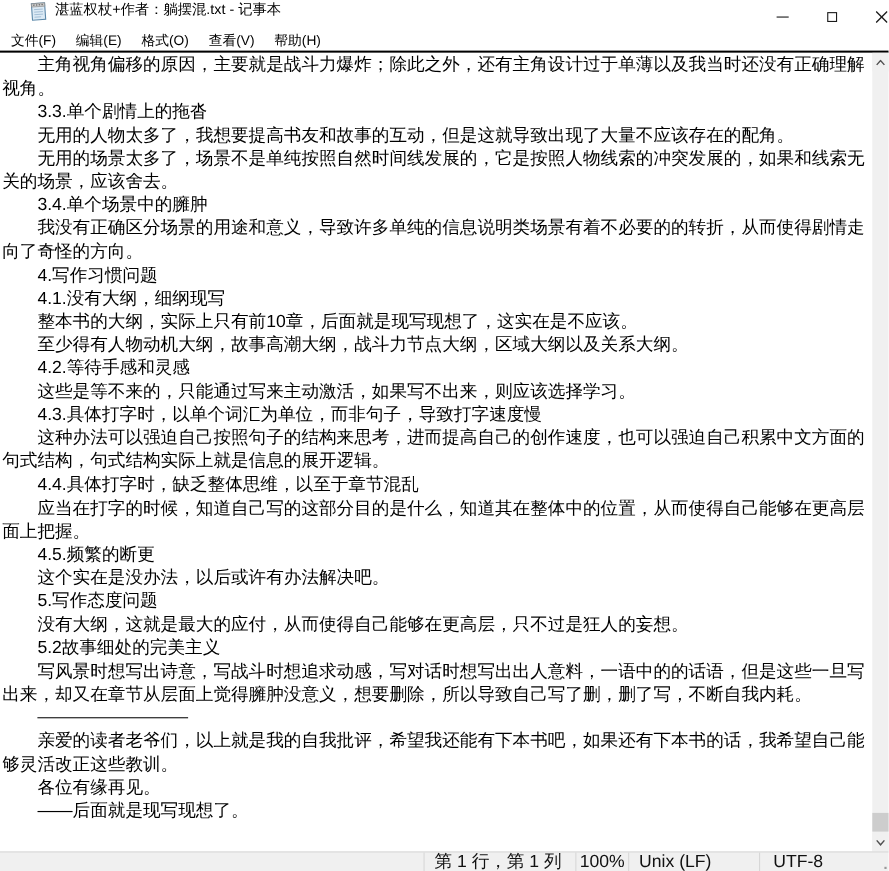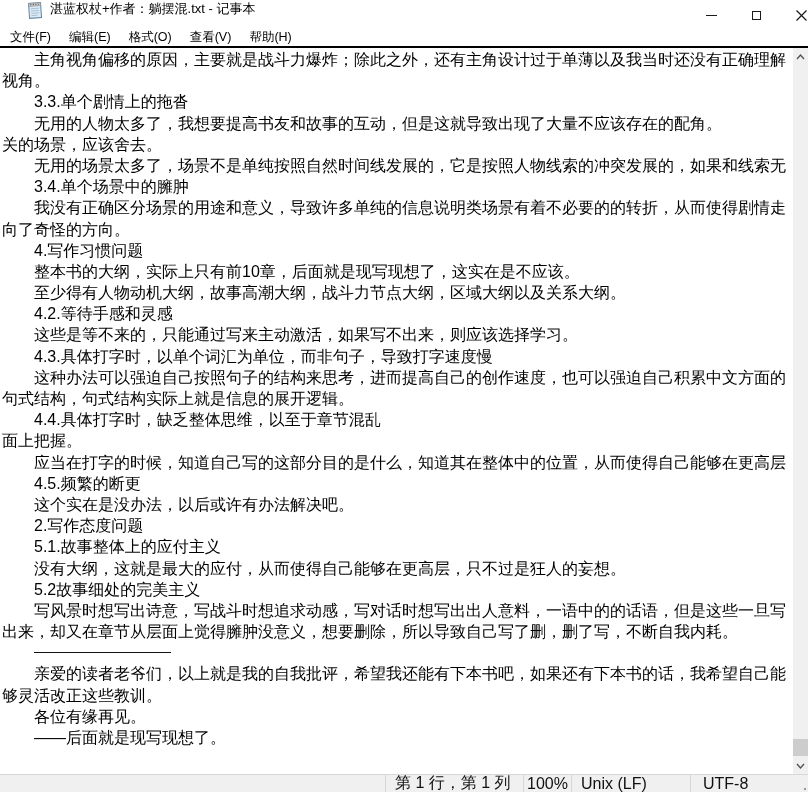--- a/index.html
+++ b/index.html
@@ -88,40 +88,40 @@
       <span class="menu-item">查看(V)</span>
       <span class="menu-item">帮助(H)</span>
     </div>
 
   <div class="editor">
     <div class="text-content">
         <div class="tline ind">主角视角偏移的原因，主要就是战斗力爆炸；除此之外，还有主角设计过于单薄以及我当时还没有正确理解</div>
         <div class="tline">视角。</div>
         <div class="tline ind">3.3.单个剧情上的拖沓</div>
         <div class="tline ind">无用的人物太多了，我想要提高书友和故事的互动，但是这就导致出现了大量不应该存在的配角。</div>
+        <div class="tline ind">无用的场景太多了，场景不是单纯按照自然时间线发展的，它是按照人物线索的冲突发展的，如果和线索无</div>
         <div class="tline">关的场景，应该舍去。</div>
-        <div class="tline ind">无用的场景太多了，场景不是单纯按照自然时间线发展的，它是按照人物线索的冲突发展的，如果和线索无</div>
         <div class="tline ind">3.4.单个场景中的臃肿</div>
         <div class="tline ind">我没有正确区分场景的用途和意义，导致许多单纯的信息说明类场景有着不必要的的转折，从而使得剧情走</div>
         <div class="tline">向了奇怪的方向。</div>
         <div class="tline ind">4.写作习惯问题</div>
+        <div class="tline ind">4.1.没有大纲，细纲现写</div>
         <div class="tline ind">整本书的大纲，实际上只有前10章，后面就是现写现想了，这实在是不应该。</div>
         <div class="tline ind">至少得有人物动机大纲，故事高潮大纲，战斗力节点大纲，区域大纲以及关系大纲。</div>
         <div class="tline ind">4.2.等待手感和灵感</div>
         <div class="tline ind">这些是等不来的，只能通过写来主动激活，如果写不出来，则应该选择学习。</div>
         <div class="tline ind">4.3.具体打字时，以单个词汇为单位，而非句子，导致打字速度慢</div>
         <div class="tline ind">这种办法可以强迫自己按照句子的结构来思考，进而提高自己的创作速度，也可以强迫自己积累中文方面的</div>
         <div class="tline">句式结构，句式结构实际上就是信息的展开逻辑。</div>
         <div class="tline ind">4.4.具体打字时，缺乏整体思维，以至于章节混乱</div>
+        <div class="tline ind">应当在打字的时候，知道自己写的这部分目的是什么，知道其在整体中的位置，从而使得自己能够在更高层</div>
         <div class="tline">面上把握。</div>
-        <div class="tline ind">应当在打字的时候，知道自己写的这部分目的是什么，知道其在整体中的位置，从而使得自己能够在更高层</div>
         <div class="tline ind">4.5.频繁的断更</div>
         <div class="tline ind">这个实在是没办法，以后或许有办法解决吧。</div>
-        <div class="tline ind">2.写作态度问题</div>
-        <div class="tline ind">5.1.故事整体上的应付主义</div>
+        <div class="tline ind">5.写作态度问题</div>
         <div class="tline ind">没有大纲，这就是最大的应付，从而使得自己能够在更高层，只不过是狂人的妄想。</div>
         <div class="tline ind">5.2故事细处的完美主义</div>
         <div class="tline ind">写风景时想写出诗意，写战斗时想追求动感，写对话时想写出出人意料，一语中的的话语，但是这些一旦写</div>
         <div class="tline">出来，却又在章节从层面上觉得臃肿没意义，想要删除，所以导致自己写了删，删了写，不断自我内耗。</div>
         <div class="tline"><span class="hr-line"></span></div>
         <div class="tline ind">亲爱的读者老爷们，以上就是我的自我批评，希望我还能有下本书吧，如果还有下本书的话，我希望自己能</div>
         <div class="tline">够灵活改正这些教训。</div>
         <div class="tline ind">各位有缘再见。</div>
         <div class="tline ind">——后面就是现写现想了。</div>
       </div>

